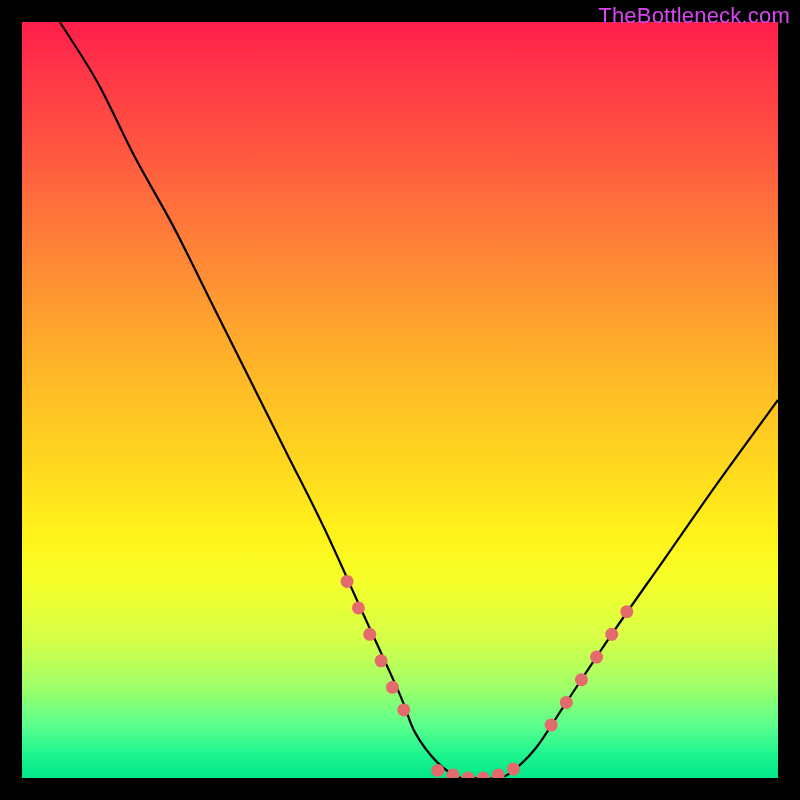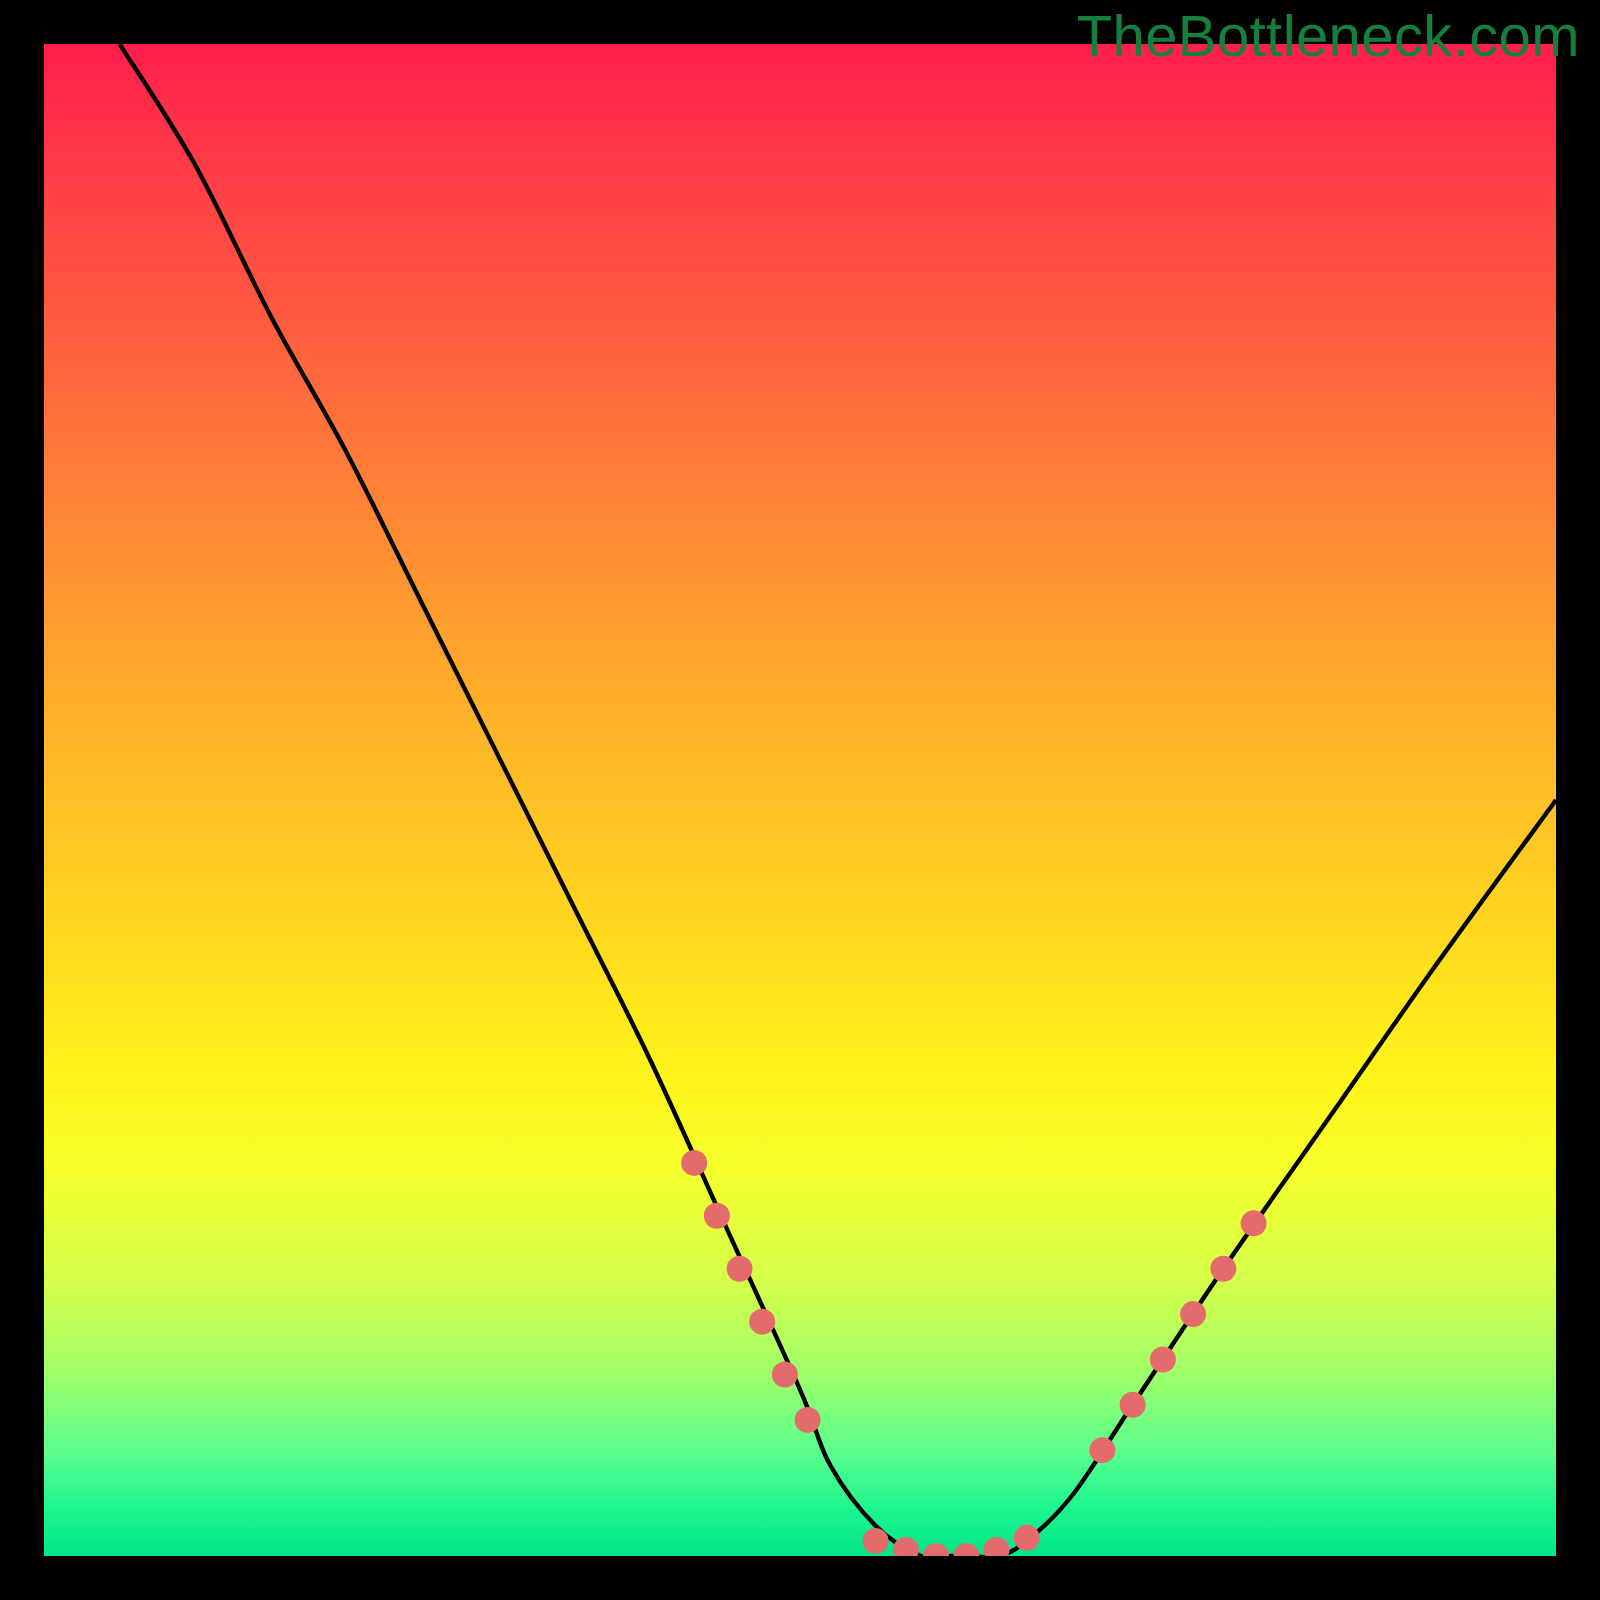--- a/index.html
+++ b/index.html
@@ -36,22 +36,22 @@
       #9fff69 88%,
       #5bff8c 93%,
       #1cf58f 97%,
       #00e688 100%
     );
   }
   .watermark {
     position: absolute;
     top: 3px;
     right: 10px;
-    color: #15803d;
-    font-size: 29px;
+    color: #d946ef;
+    font-size: 22px;
     font-weight: 500;
     letter-spacing: 0.2px;
     user-select: none;
   }
   svg.overlay {
     position: absolute;
     left: 0;
     top: 0;
     width: 756px;
     height: 756px;

